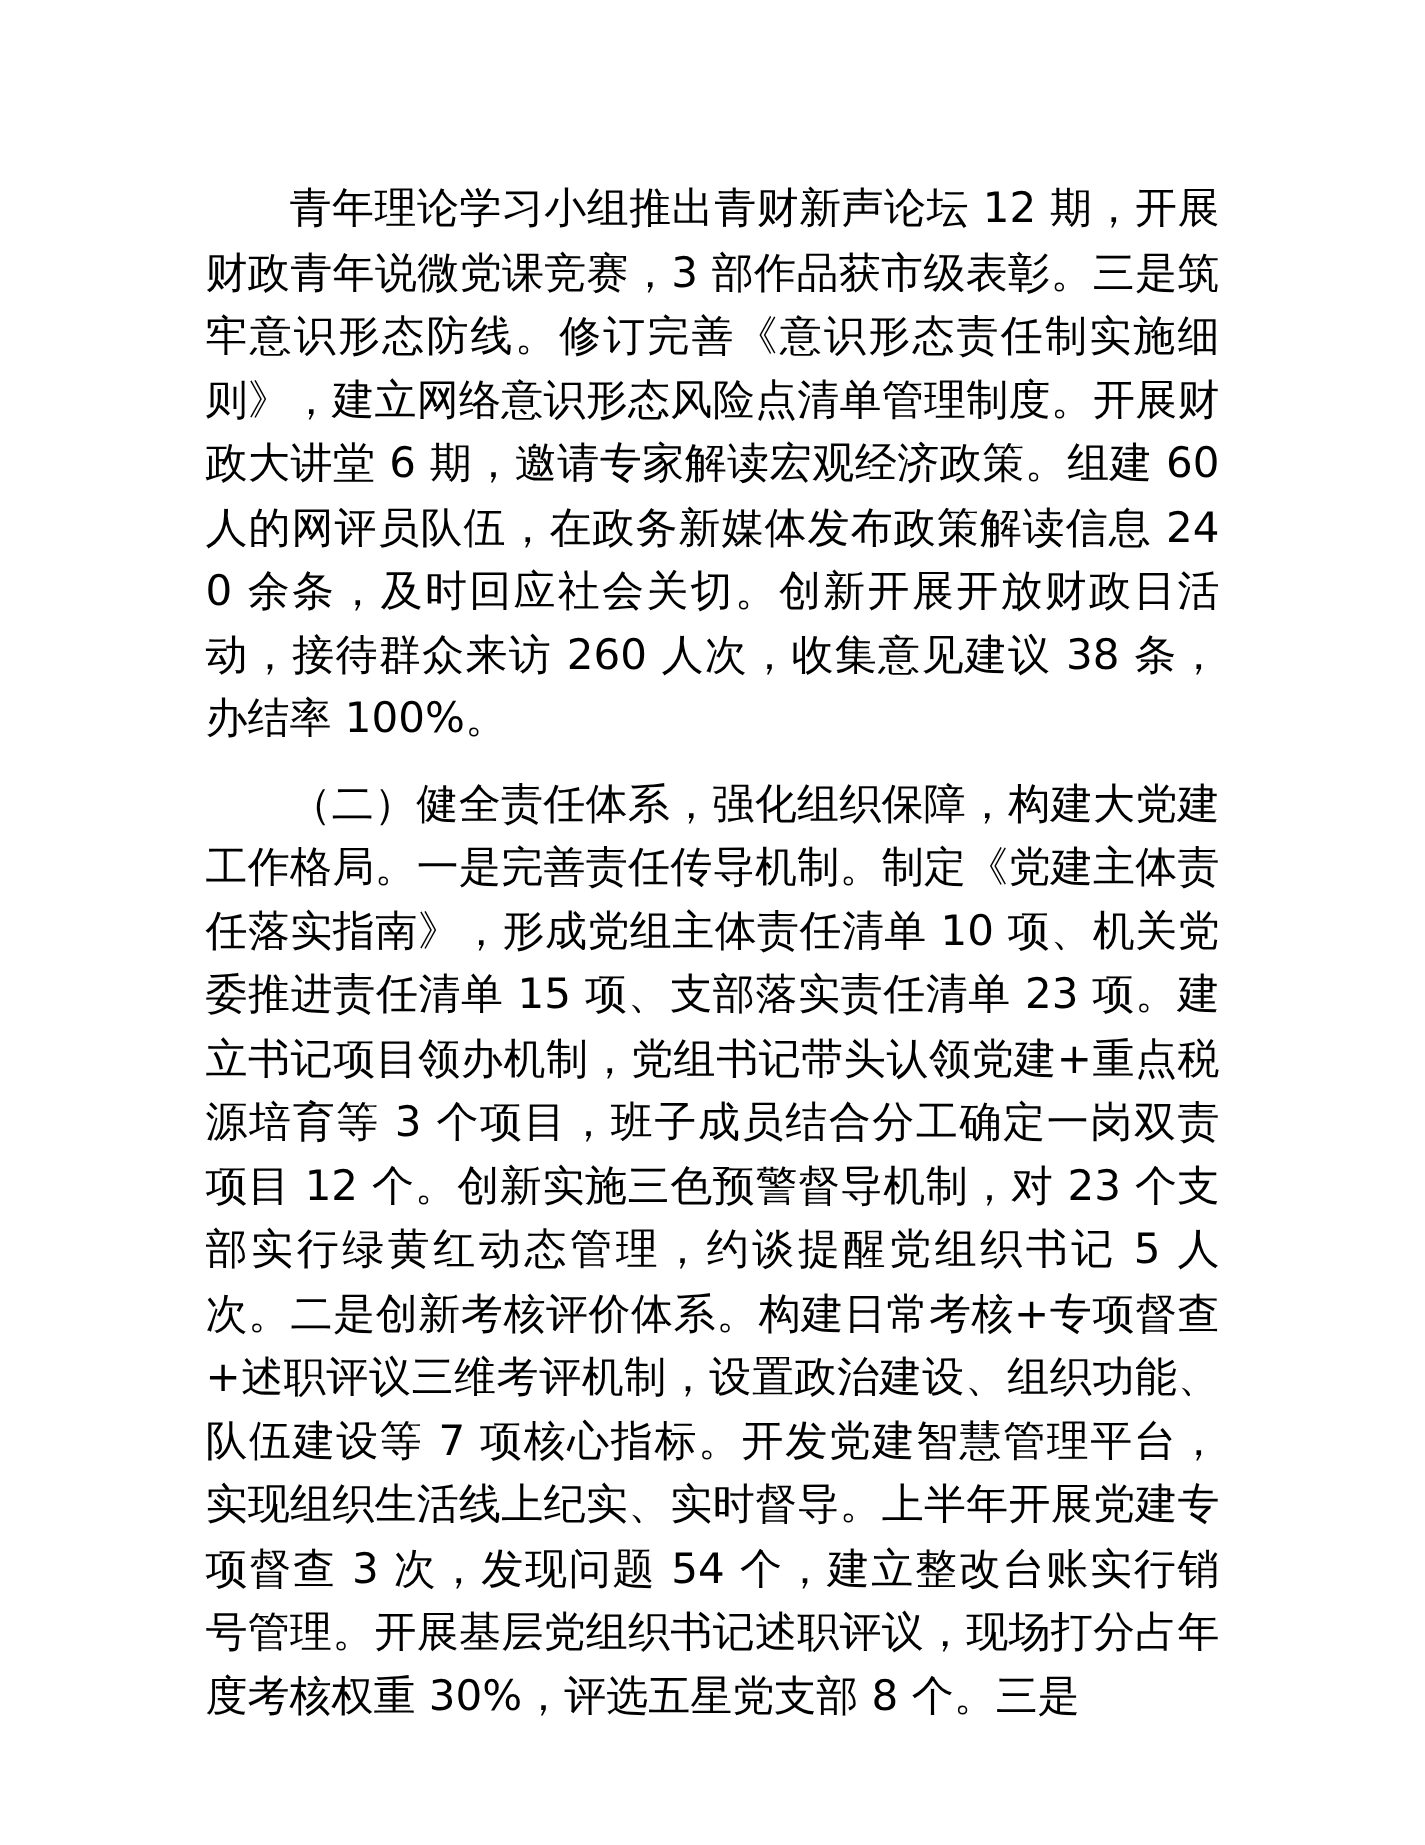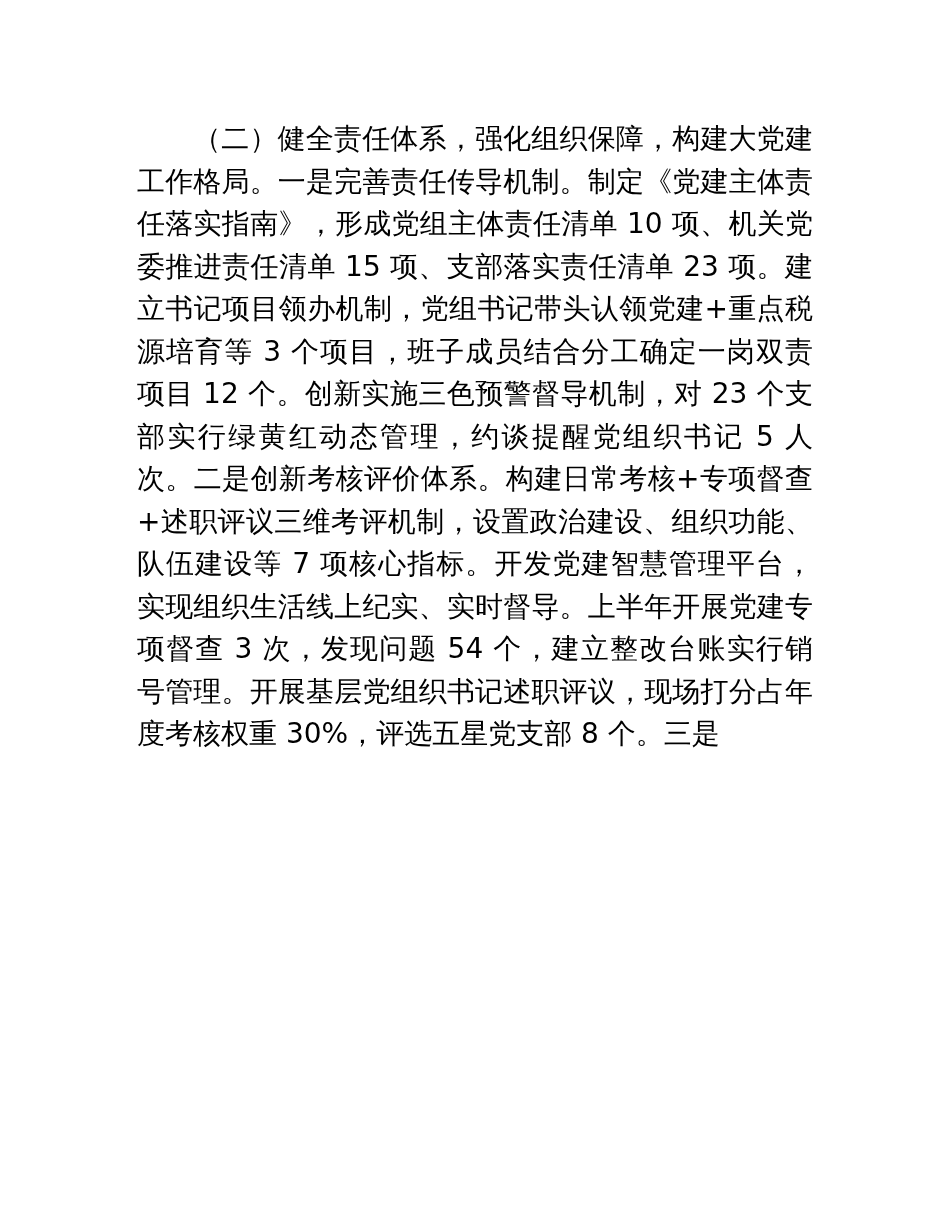--- a/index.html
+++ b/index.html
@@ -29,15 +29,16 @@
     text-indent: 2em;
     margin: 0 0 14px 0;
     word-break: break-all;
   }
 </style>
 </head>
 <body>
 
 <div class="page">
   <div class="doc-body">
+    <p>青年理论学习小组推出青财新声论坛 12 期，开展财政青年说微党课竞赛，3 部作品获市级表彰。三是筑牢意识形态防线。修订完善《意识形态责任制实施细则》，建立网络意识形态风险点清单管理制度。开展财政大讲堂 6 期，邀请专家解读宏观经济政策。组建 60 人的网评员队伍，在政务新媒体发布政策解读信息 240 余条，及时回应社会关切。创新开展开放财政日活动，接待群众来访 260 人次，收集意见建议 38 条，办结率 100%。</p>
     <p>（二）健全责任体系，强化组织保障，构建大党建工作格局。一是完善责任传导机制。制定《党建主体责任落实指南》，形成党组主体责任清单 10 项、机关党委推进责任清单 15 项、支部落实责任清单 23 项。建立书记项目领办机制，党组书记带头认领党建+重点税源培育等 3 个项目，班子成员结合分工确定一岗双责项目 12 个。创新实施三色预警督导机制，对 23 个支部实行绿黄红动态管理，约谈提醒党组织书记 5 人次。二是创新考核评价体系。构建日常考核+专项督查+述职评议三维考评机制，设置政治建设、组织功能、队伍建设等 7 项核心指标。开发党建智慧管理平台，实现组织生活线上纪实、实时督导。上半年开展党建专项督查 3 次，发现问题 54 个，建立整改台账实行销号管理。开展基层党组织书记述职评议，现场打分占年度考核权重 30%，评选五星党支部 8 个。三是</p>
   </div>
 </div>
 
 </body></html>

